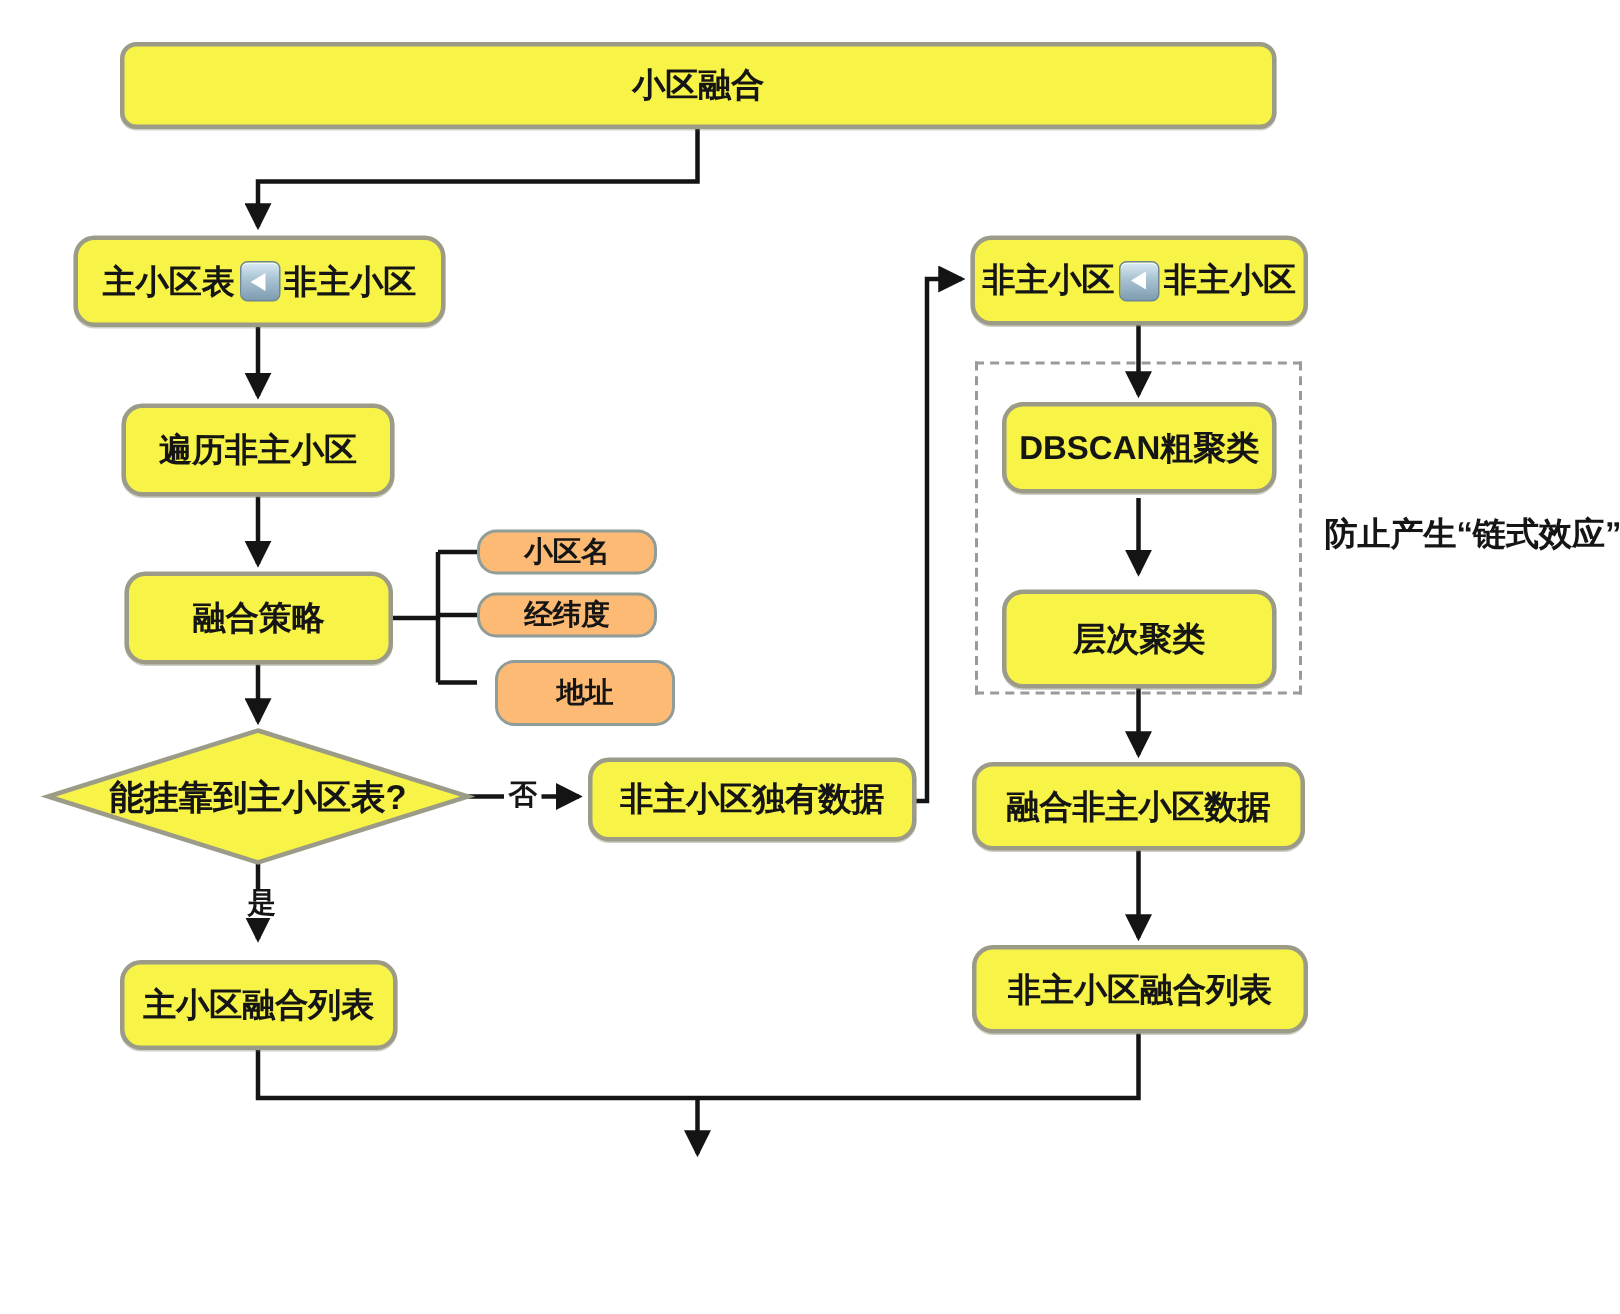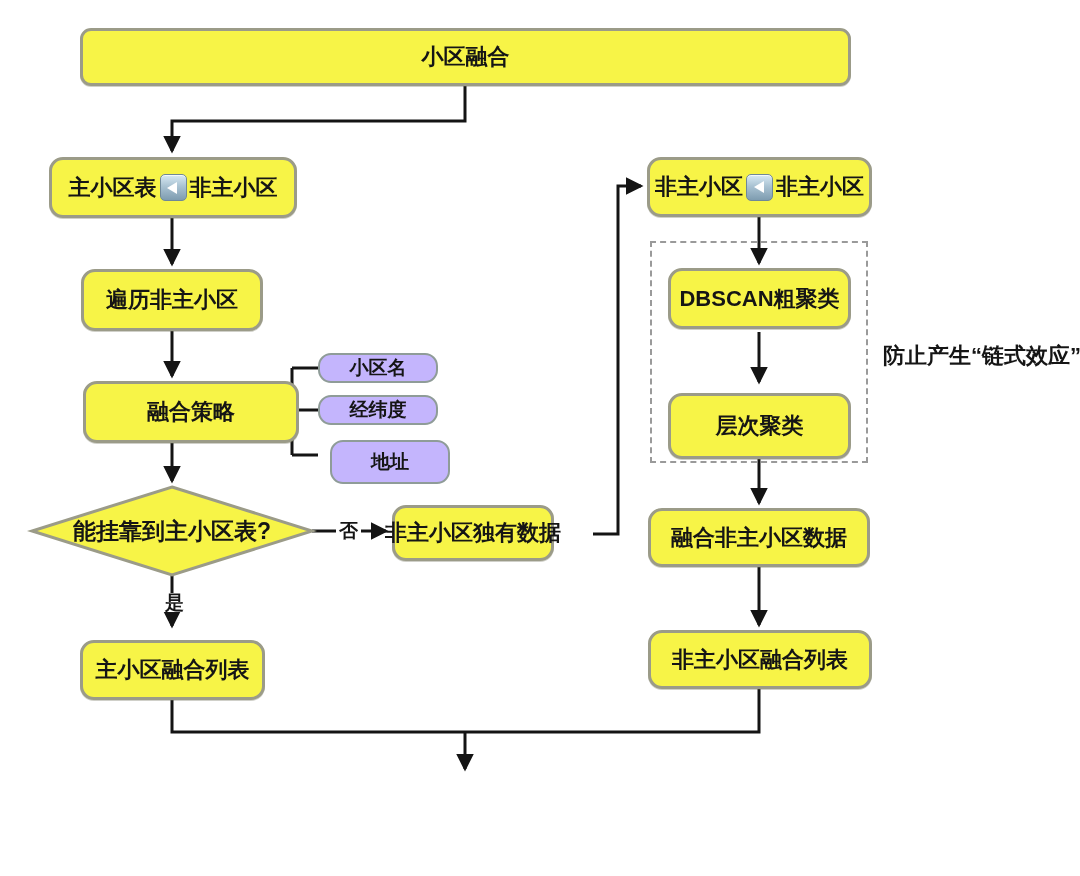--- a/index.html
+++ b/index.html
@@ -11,21 +11,21 @@
   .wires { position:absolute; left:0; top:0; width:1080px; height:876px; }
   .node {
     position:absolute; box-sizing:border-box;
     background:#f7f447; border:3px solid #9b9b88; border-radius:14px;
     display:flex; align-items:center; justify-content:center;
     font-weight:bold; font-size:22px; white-space:nowrap; gap:2px;
     box-shadow:0 1px 0 rgba(120,120,100,.35);
   }
   .crit {
     position:absolute; box-sizing:border-box;
-    background:#c4b5fd; border:2px solid #8f9c98; border-radius:13px;
+    background:#fdba74; border:2px solid #8f9c98; border-radius:13px;
     display:flex; align-items:center; justify-content:center;
     font-weight:bold; font-size:19px; white-space:nowrap;
   }
   .dashed-box {
     position:absolute; box-sizing:border-box;
     border:2px dashed #9a9a9a; background:transparent;
   }
   .diamond-label {
     position:absolute; display:flex; align-items:center; justify-content:center;
     font-weight:bold; font-size:23px; white-space:nowrap;
@@ -91,21 +91,21 @@
     <span class="join-icon">
         <span class="tri"></span>
       </span>
     <span>非主小区</span>
   </div>
 
   <div class="node" style="left:81px; top:269px; width:182px; height:62px;">
     <span>遍历非主小区</span>
   </div>
 
-  <div class="node" style="left:83px; top:381px; width:216px; height:62px;">
+  <div class="node" style="left:83px; top:381px; width:179px; height:62px;">
     <span>融合策略</span>
   </div>
 
   <div class="crit" style="left:318px; top:353px; width:120px; height:30px;">
     <span>小区名</span>
   </div>
   <div class="crit" style="left:318px; top:395px; width:120px; height:30px;">
     <span>经纬度</span>
   </div>
   <div class="crit" style="left:330px; top:440px; width:120px; height:44px;">
@@ -116,21 +116,21 @@
     <span>能挂靠到主小区表?</span>
   </div>
 
   <div class="edge-label" style="left:336px; top:521px;">
     <span>否</span>
   </div>
   <div class="edge-label" style="left:162px; top:593px;">
     <span>是</span>
   </div>
 
-  <div class="node" style="left:392px; top:505px; width:162px; height:56px;">
+  <div class="node" style="left:392px; top:505px; width:219px; height:56px;">
     <span>非主小区独有数据</span>
   </div>
 
   <div class="node" style="left:80px; top:630px; width:185px; height:60px;margin-top:10px;">
     <span>主小区融合列表</span>
   </div>
 
   <div class="node" style="left:647px; top:157px; width:225px; height:60px;">
     <span>非主小区</span>
     <span class="join-icon">

